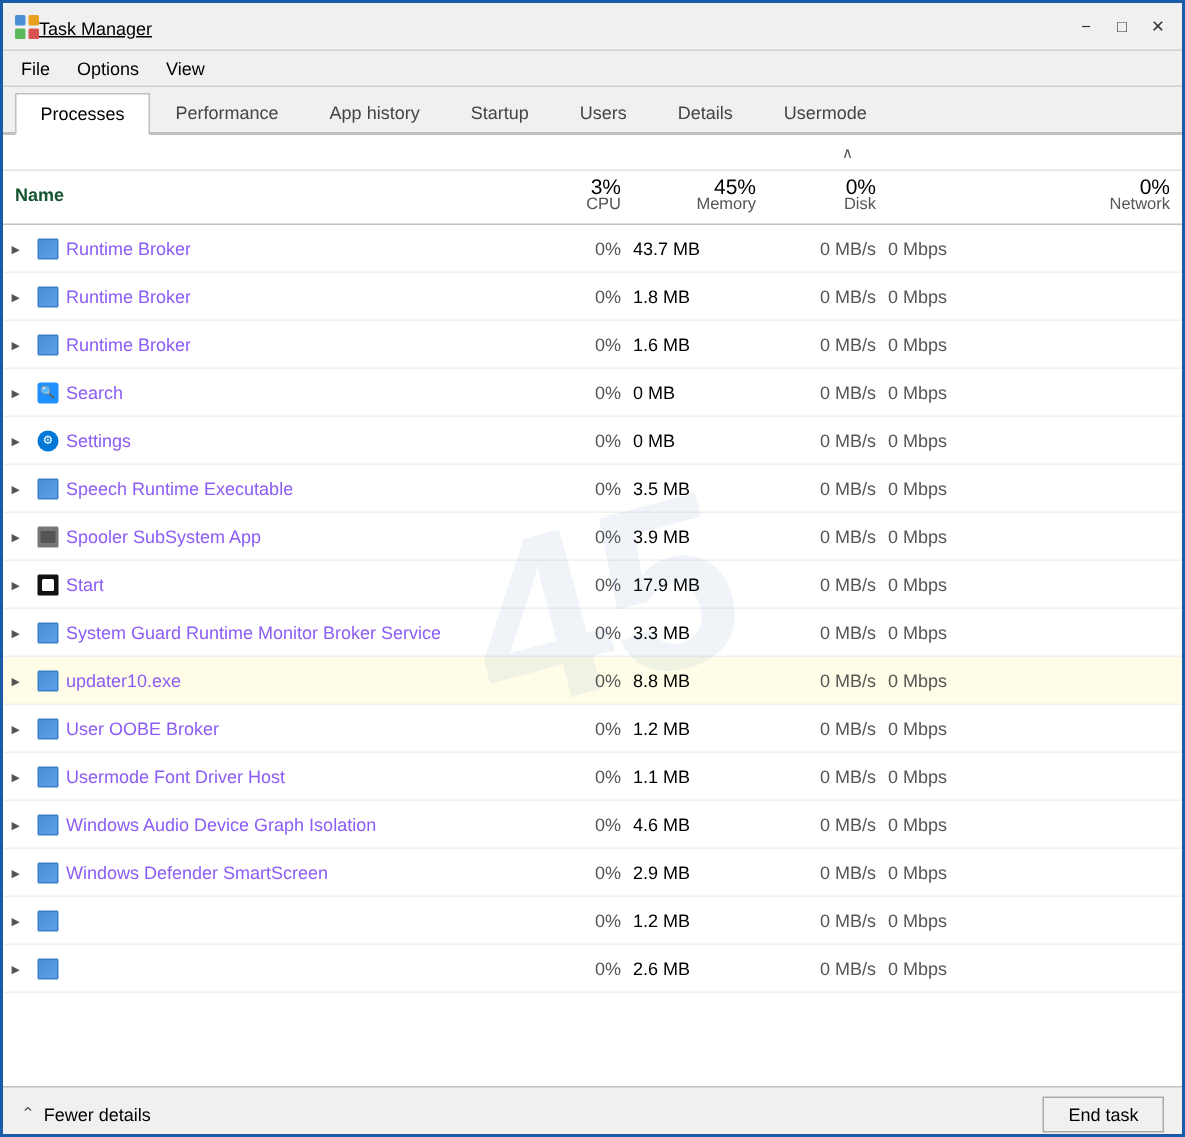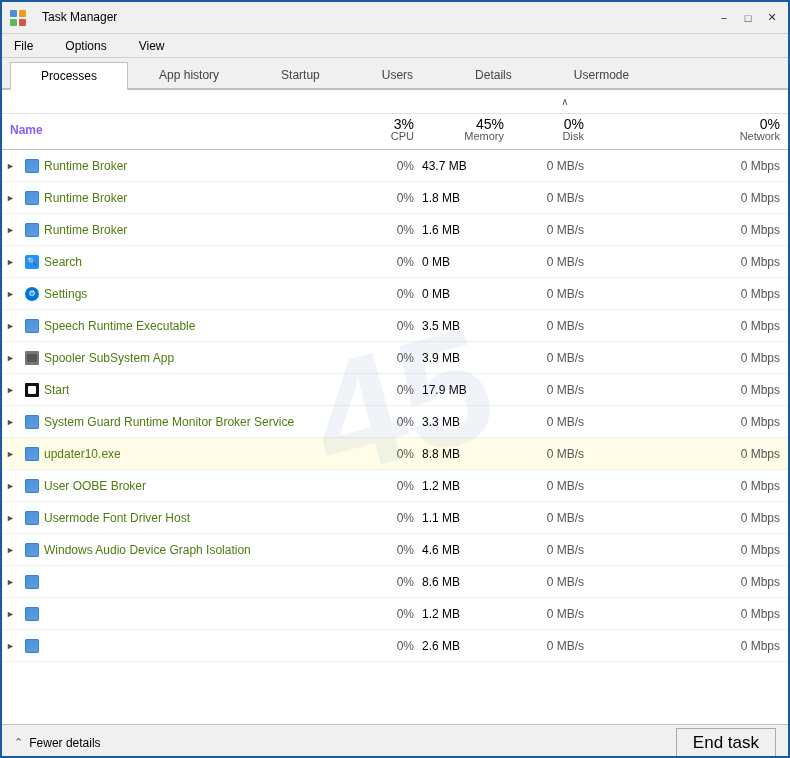--- a/index.html
+++ b/index.html
@@ -17,22 +17,23 @@
       background: #f0f0f0;
       border-bottom: 1px solid #d0d0d0;
       padding: 6px 8px;
       display: flex;
       align-items: center;
       justify-content: space-between;
       height: 32px;
     }
     .title-bar-left {
       display: flex;
-      align-items: flex-start;
-      gap: 16px;
+      align-items: flex-end;
+      gap: 0;
+      text-decoration: underline;
     }
     .title-bar-icon {
       width: 16px;
       height: 16px;
     }
     .title-bar-text {
       font-size: 12px;
       color: #000;
     }
     .title-bar-controls {
@@ -49,42 +50,42 @@
       cursor: pointer;
       color: #333;
     }
 
     
     .menu-bar {
       background: #f0f0f0;
       border-bottom: 1px solid #d0d0d0;
       padding: 2px 8px;
       display: flex;
-      gap: 24px;
+      gap: 10px;
       height: 24px;
       align-items: center;
     }
     .menu-item {
       font-size: 12px;
       color: #000;
       cursor: pointer;
       padding: 2px 4px;
     }
 
     
     .tab-bar {
       background: #f0f0f0;
       border-bottom: 2px solid #c0c0c0;
       display: flex;
       padding: 0 8px;
       height: 32px;
       align-items: flex-end;
     }
     .tab {
-      padding: 6px 30px;
+      padding: 6px 16px;
       font-size: 12px;
       cursor: pointer;
       border: 1px solid transparent;
       border-bottom: none;
       color: #444;
       white-space: nowrap;
     }
     .tab.active {
       background: #fff;
       border-color: #c0c0c0;
@@ -122,21 +123,21 @@
       align-items: center;
       border-bottom: 1px solid #c0c0c0;
       height: 36px;
       background: #fff;
     }
     .col-name {
       width: 340px;
       padding-left: 8px;
       font-size: 12px;
       font-weight: 600;
-      color: #8b5cf6;
+      color: #14532d;
       display: flex;
       align-items: flex-end;
       padding-bottom: 4px;
     }
     .col-cpu {
       width: 80px;
       text-align: right;
       padding-right: 8px;
       display: flex;
       flex-direction: column;
@@ -220,30 +221,30 @@
     .row-icon {
       width: 16px;
       height: 16px;
       flex-shrink: 0;
       display: flex;
       align-items: center;
       justify-content: center;
     }
     .row-label {
       font-size: 12px;
-      color: #4d7c0f;
+      color: #8b5cf6;
       overflow: hidden;
       white-space: nowrap;
       text-overflow: ellipsis;
     }
 
     .row-cpu { width: 80px; text-align: right; padding-right: 8px; font-size: 12px; color: #555; }
     .row-memory { width: 90px; text-align: left; padding-right: 8px; font-size: 12px; color: #000; }
     .row-disk { width: 80px; text-align: right; padding-right: 8px; font-size: 12px; color: #555; }
-    .row-network { flex: 1; text-align: right; padding-right: 8px; font-size: 12px; color: #555; }
+    .row-network { flex: 1; text-align: left; padding-right: 8px; font-size: 12px; color: #555; }
 
     
     .table-container::-webkit-scrollbar { width: 12px; }
     .table-container::-webkit-scrollbar-track { background: #f0f0f0; }
     .table-container::-webkit-scrollbar-thumb { background: #c0c0c0; border: 2px solid #f0f0f0; }
 
     
     .footer {
       height: 36px;
       background: #f0f0f0;
@@ -264,21 +265,21 @@
       color: #555;
     }
     .footer-text {
       font-size: 12px;
       color: #000;
     }
     .end-task-btn {
       background: #f0f0f0;
       border: 1px solid #aaa;
       padding: 4px 16px;
-      font-size: 17px;
+      font-size: 12px;
       cursor: pointer;
       color: #000;
     }
 
     
     .watermark {
       position: absolute;
       top: 200px;
       left: 100px;
       width: 600px;
@@ -328,20 +329,21 @@
   </div>
 
   <div class="menu-bar">
     <span class="menu-item">File</span>
     <span class="menu-item">Options</span>
     <span class="menu-item">View</span>
   </div>
 
   <div class="tab-bar">
     <div class="tab active">Processes</div>
+    <div class="tab">Performance</div>
     <div class="tab">App history</div>
     <div class="tab">Startup</div>
     <div class="tab">Users</div>
     <div class="tab">Details</div>
     <div class="tab">Usermode</div>
   </div>
 
   <div class="main-content">
 
     <div class="sort-row">
@@ -546,23 +548,24 @@
     <div class="row-memory">4.6 MB</div>
     <div class="row-disk">0 MB/s</div>
     <div class="row-network">0 Mbps</div>
   </div>
         <div class="table-row">
     <div class="row-name-cell">
       <span class="row-expand">►</span>
       <span class="row-icon">
               <div style="width:14px;height:14px;background:linear-gradient(135deg,#4a90d9,#5ba0e9);border:1px solid #3a80c9;border-radius:1px;"></div>
             </span>
-    </div>
-    <div class="row-cpu">0%</div>
-    <div class="row-memory">8.6 MB</div>
+      <span class="row-label">Windows Defender SmartScreen</span>
+    </div>
+    <div class="row-cpu">0%</div>
+    <div class="row-memory">2.9 MB</div>
     <div class="row-disk">0 MB/s</div>
     <div class="row-network">0 Mbps</div>
   </div>
         <div class="table-row">
     <div class="row-name-cell">
       <span class="row-expand">►</span>
       <span class="row-icon">
               <div style="width:14px;height:14px;background:linear-gradient(135deg,#4a90d9,#5ba0e9);border:1px solid #3a80c9;border-radius:1px;"></div>
             </span>
     </div>

